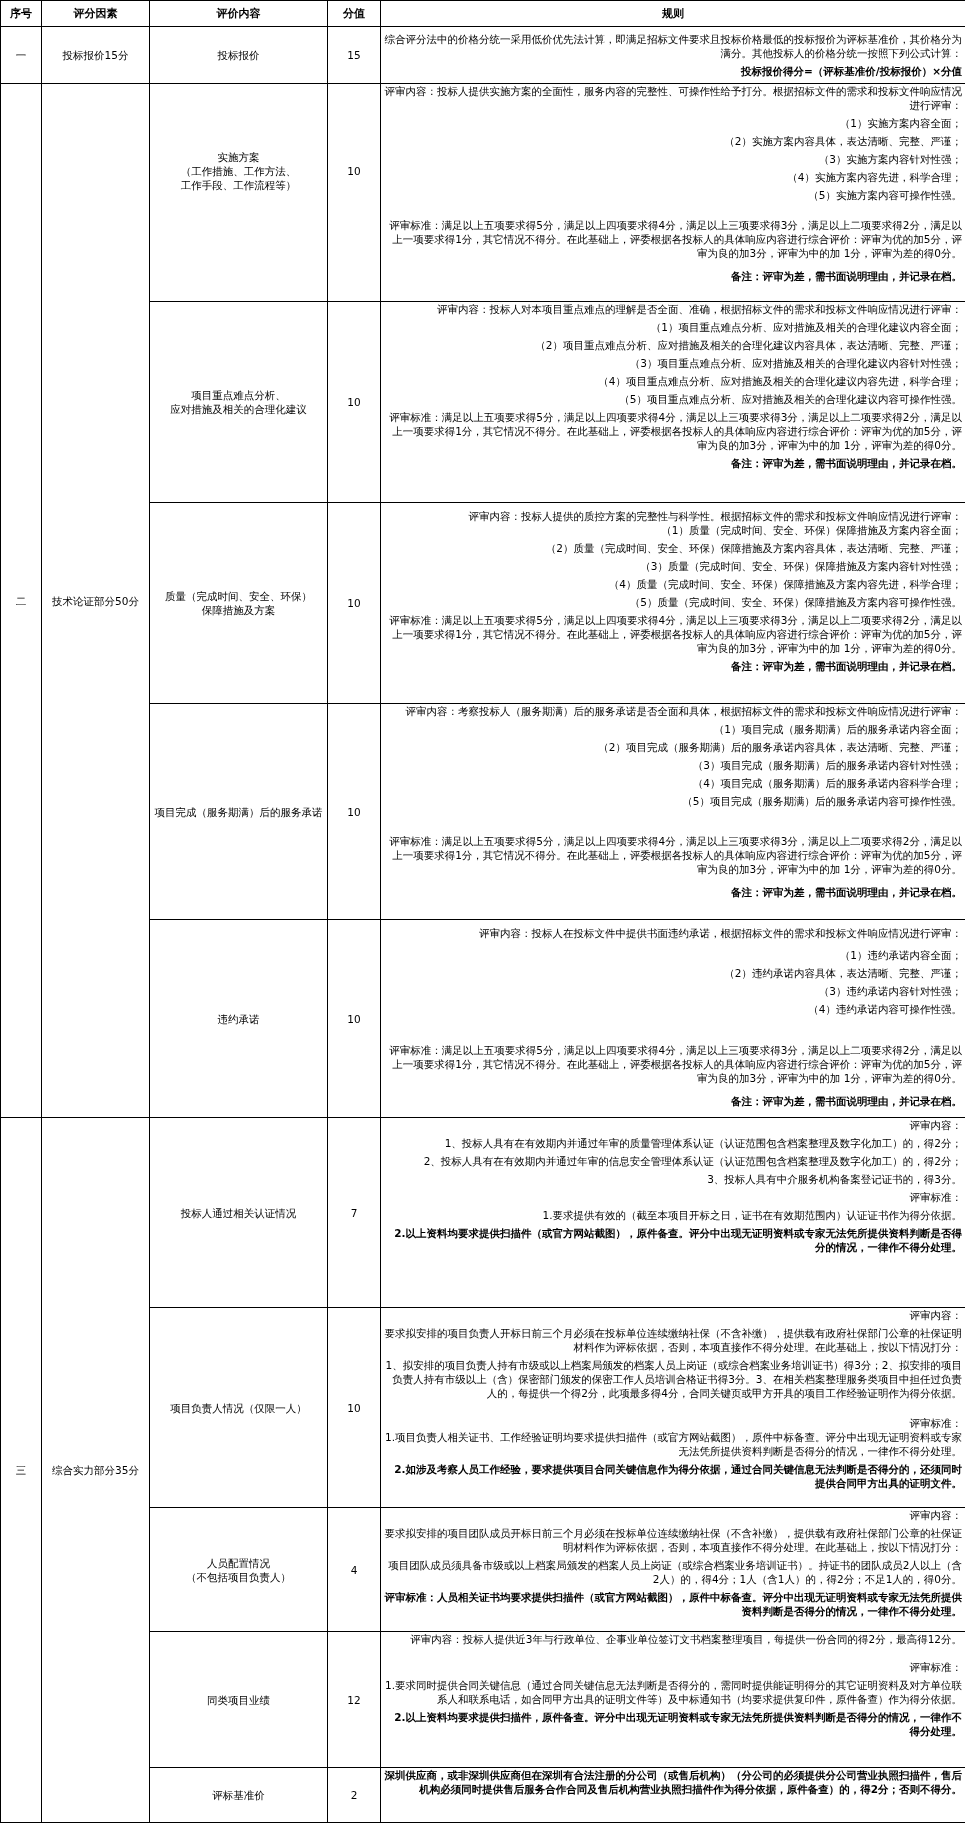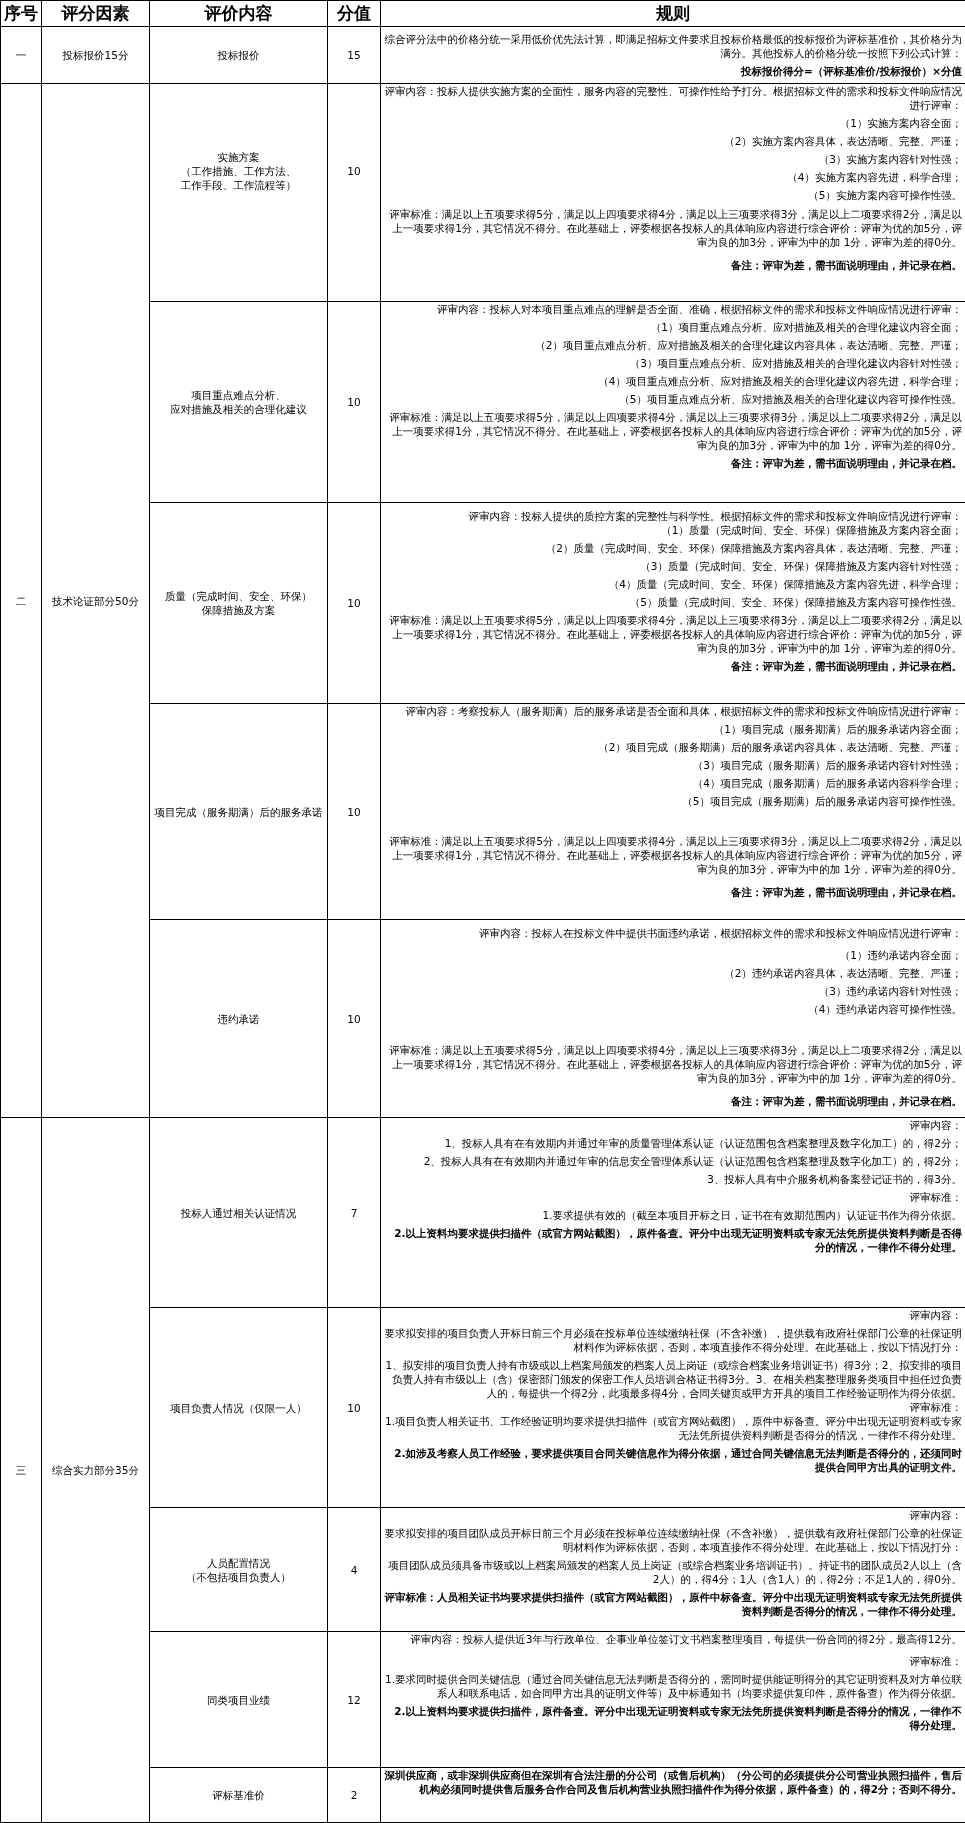--- a/index.html
+++ b/index.html
@@ -9,21 +9,21 @@
     width: 965px; height: 1823px;
     border-collapse: collapse; table-layout: fixed;
     font-size: 10.5px; line-height: 14px;
   }
   table.score td, table.score th {
     border: 1.5px solid #000;
     padding: 0 3px;
     vertical-align: middle;
     word-break: break-all;
   }
-  table.score th { font-weight: bold; font-size: 17px; text-align: center; font-family: Liberation Serif, serif; }
+  table.score th { font-weight: bold; font-size: 11px; text-align: center; }
   .c { text-align: center; }
   .rule { text-align: right; vertical-align: top !important; padding: 1px 3px; }
   .rule p { margin: 0 0 4px 0; }
   .rule p:last-child { margin-bottom: 0; font-weight: bold; }
   .pre { white-space: pre-line; }
 </style>
 </head>
 <body>
 
 <table class="score">
@@ -62,21 +62,21 @@
       <td class="c pre" style="vertical-align:top;padding-top:66px">实施方案
 （工作措施、工作方法、
 工作手段、工作流程等）</td>
       <td class="c" style="vertical-align:top;padding-top:80px">10</td>
       <td class="rule">
         <p>评审内容：投标人提供实施方案的全面性，服务内容的完整性、可操作性给予打分。根据招标文件的需求和投标文件响应情况进行评审：</p>
         <p>（1）实施方案内容全面；</p>
         <p>（2）实施方案内容具体，表达清晰、完整、严谨；</p>
         <p>（3）实施方案内容针对性强；</p>
         <p>（4）实施方案内容先进，科学合理；</p>
-        <p style="margin-bottom:5px">（5）实施方案内容可操作性强。</p>
+        <p style="margin-bottom:16px">（5）实施方案内容可操作性强。</p>
         <p style="margin-bottom:9px">评审标准：满足以上五项要求得5分，满足以上四项要求得4分，满足以上三项要求得3分，满足以上二项要求得2分，满足以上一项要求得1分，其它情况不得分。在此基础上，评委根据各投标人的具体响应内容进行综合评价：评审为优的加5分，评审为良的加3分，评审为中的加 1分，评审为差的得0分。</p>
         <p>备注：评审为差，需书面说明理由，并记录在档。</p>
       </td>
     </tr>
     <tr style="height:201px">
       <td class="c pre">项目重点难点分析、
 应对措施及相关的合理化建议</td>
       <td class="c">10</td>
       <td class="rule">
         <p>评审内容：投标人对本项目重点难点的理解是否全面、准确，根据招标文件的需求和投标文件响应情况进行评审：</p>
@@ -146,42 +146,42 @@
         <p>1.要求提供有效的（截至本项目开标之日，证书在有效期范围内）认证证书作为得分依据。</p>
         <p>2.以上资料均要求提供扫描件（或官方网站截图），原件备查。评分中出现无证明资料或专家无法凭所提供资料判断是否得分的情况，一律作不得分处理。</p>
       </td>
     </tr>
     <tr style="height:200px">
       <td class="c pre">项目负责人情况（仅限一人）</td>
       <td class="c">10</td>
       <td class="rule">
         <p>评审内容：</p>
         <p>要求拟安排的项目负责人开标日前三个月必须在投标单位连续缴纳社保（不含补缴），提供载有政府社保部门公章的社保证明材料作为评标依据，否则，本项直接作不得分处理。在此基础上，按以下情况打分：</p>
-        <p style="margin-bottom:0">1、拟安排的项目负责人持有市级或以上档案局颁发的档案人员上岗证（或综合档案业务培训证书）得3分；2、拟安排的项目负责人持有市级以上（含）保密部门颁发的保密工作人员培训合格证书得3分。3、在相关档案整理服务类项目中担任过负责人的，每提供一个得2分，此项最多得4分，合同关键页或甲方开具的项目工作经验证明作为得分依据。</p>
+        <p style="margin-bottom:16px">1、拟安排的项目负责人持有市级或以上档案局颁发的档案人员上岗证（或综合档案业务培训证书）得3分；2、拟安排的项目负责人持有市级以上（含）保密部门颁发的保密工作人员培训合格证书得3分。3、在相关档案整理服务类项目中担任过负责人的，每提供一个得2分，此项最多得4分，合同关键页或甲方开具的项目工作经验证明作为得分依据。</p>
         <p style="margin-bottom:0">评审标准：</p>
         <p>1.项目负责人相关证书、工作经验证明均要求提供扫描件（或官方网站截图），原件中标备查。评分中出现无证明资料或专家无法凭所提供资料判断是否得分的情况，一律作不得分处理。</p>
         <p>2.如涉及考察人员工作经验，要求提供项目合同关键信息作为得分依据，通过合同关键信息无法判断是否得分的，还须同时提供合同甲方出具的证明文件。</p>
       </td>
     </tr>
     <tr style="height:124px">
       <td class="c pre">人员配置情况
 （不包括项目负责人）</td>
       <td class="c">4</td>
       <td class="rule">
         <p>评审内容：</p>
         <p>要求拟安排的项目团队成员开标日前三个月必须在投标单位连续缴纳社保（不含补缴），提供载有政府社保部门公章的社保证明材料作为评标依据，否则，本项直接作不得分处理。在此基础上，按以下情况打分：</p>
         <p>项目团队成员须具备市级或以上档案局颁发的档案人员上岗证（或综合档案业务培训证书）。持证书的团队成员2人以上（含2人）的，得4分；1人（含1人）的，得2分；不足1人的，得0分。</p>
         <p>评审标准：人员相关证书均要求提供扫描件（或官方网站截图），原件中标备查。评分中出现无证明资料或专家无法凭所提供资料判断是否得分的情况，一律作不得分处理。</p>
       </td>
     </tr>
     <tr style="height:136px">
       <td class="c pre">同类项目业绩</td>
       <td class="c">12</td>
       <td class="rule">
-        <p style="margin-bottom:8px">评审内容：投标人提供近3年与行政单位、企事业单位签订文书档案整理项目，每提供一份合同的得2分，最高得12分。</p>
+        <p style="margin-bottom:14px">评审内容：投标人提供近3年与行政单位、企事业单位签订文书档案整理项目，每提供一份合同的得2分，最高得12分。</p>
         <p>评审标准：</p>
         <p>1.要求同时提供合同关键信息（通过合同关键信息无法判断是否得分的，需同时提供能证明得分的其它证明资料及对方单位联系人和联系电话，如合同甲方出具的证明文件等）及中标通知书（均要求提供复印件，原件备查）作为得分依据。</p>
         <p>2.以上资料均要求提供扫描件，原件备查。评分中出现无证明资料或专家无法凭所提供资料判断是否得分的情况，一律作不得分处理。</p>
       </td>
     </tr>
     <tr style="height:55px">
       <td class="c pre">评标基准价</td>
       <td class="c">2</td>
       <td class="rule">
         <p>深圳供应商，或非深圳供应商但在深圳有合法注册的分公司（或售后机构）（分公司的必须提供分公司营业执照扫描件，售后机构必须同时提供售后服务合作合同及售后机构营业执照扫描件作为得分依据，原件备查）的，得2分；否则不得分。</p>

